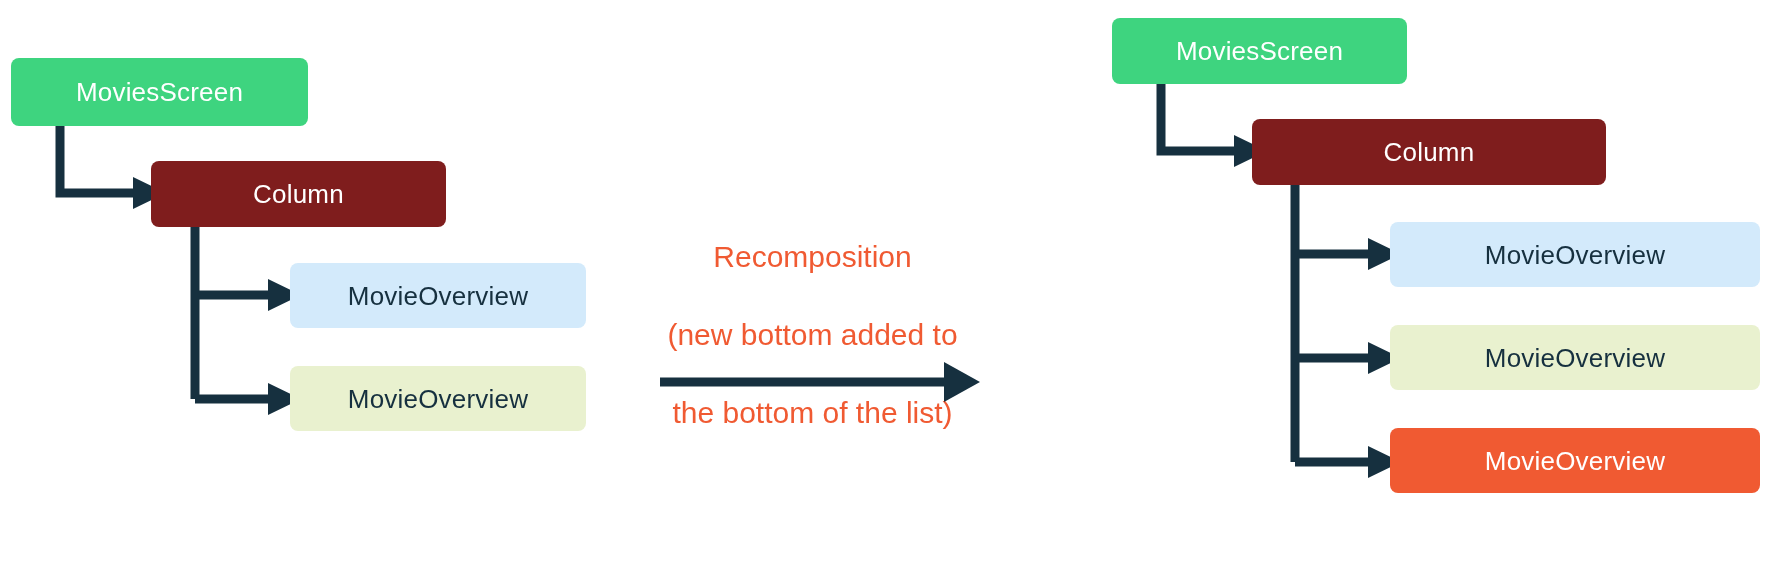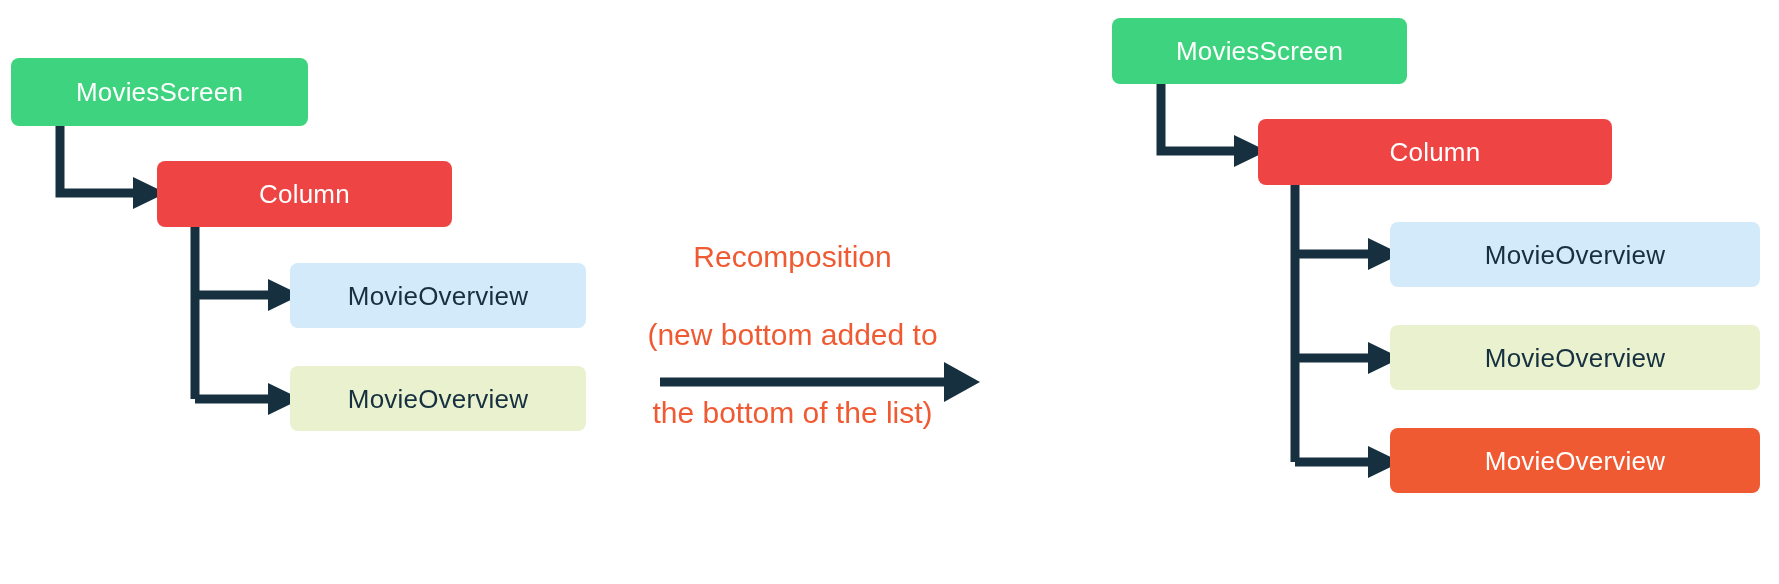--- a/index.html
+++ b/index.html
@@ -28,21 +28,21 @@
     align-items: center;
     justify-content: center;
     border-radius: 8px;
     font-size: 26px;
     line-height: 1;
     letter-spacing: 0.2px;
     white-space: nowrap;
     user-select: none;
   }
   .node-green   { background: #3ed47f; color: #ffffff; }
-  .node-blue    { background: #ef4444; color: #ffffff; margin-left: 6px; }
+  .node-blue    { background: #7f1d1d; color: #ffffff; }
   .node-lblue   { background: #d3eafb; color: #16303f; }
   .node-lgreen  { background: #e9f1cf; color: #16303f; }
   .node-orange  { background: #f05a32; color: #ffffff; }
 
   .connector {
     position: absolute;
     pointer-events: none;
     overflow: visible;
   }
 
@@ -75,21 +75,21 @@
     <path d="M5,68 L84,68" fill="none" stroke="#16303f" stroke-width="9"></path>
     <path d="M78,52 L111,68 L78,84 Z" fill="#16303f"></path>
     <path d="M5,172 L84,172" fill="none" stroke="#16303f" stroke-width="9"></path>
     <path d="M78,156 L111,172 L78,188 Z" fill="#16303f"></path>
   </svg>
 
   <div class="node node-lblue" style="left:290px; top:263px; width:296px; height:65px;">MovieOverview</div>
 
   <div class="node node-lgreen" style="left:290px; top:366px; width:296px; height:65px;">MovieOverview</div>
 
-  <div class="caption" style="left:620px; top:198px; width:345px;">
+  <div class="caption" style="left:640px; top:198px; width:345px;">
     <div>Recomposition</div>
     <div>(new bottom added to</div>
     <div>the bottom of the list)</div>
   </div>
 
   <svg class="connector" style="left:660px; top:360px;" width="320" height="44" viewBox="0 0 320 44">
     <path d="M0,22 L293,22" fill="none" stroke="#16303f" stroke-width="9"></path>
     <path d="M284,2 L320,22 L284,42 Z" fill="#16303f"></path>
   </svg>
 

